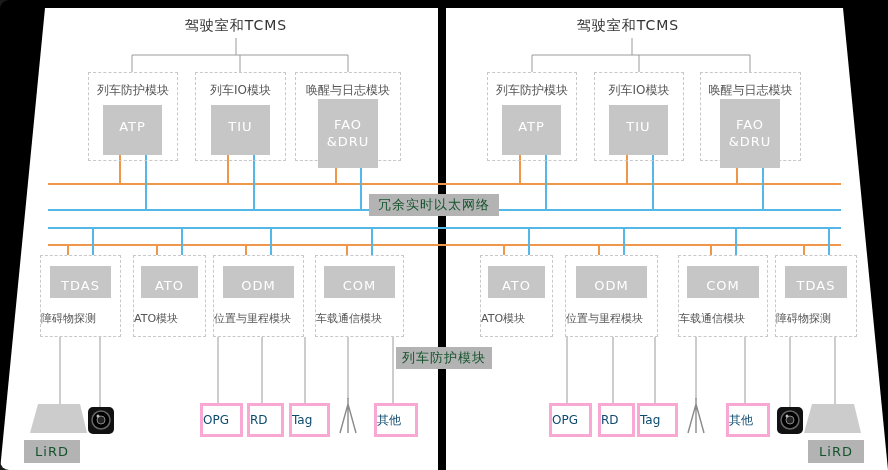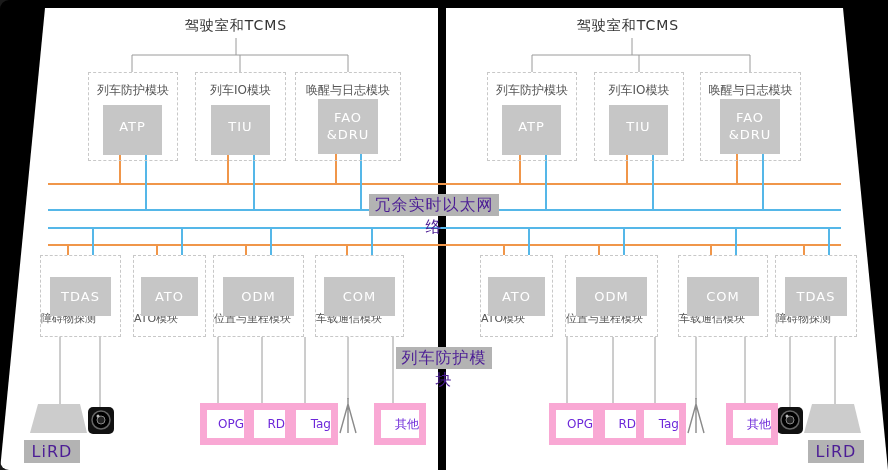--- a/index.html
+++ b/index.html
@@ -9,24 +9,24 @@
   .panel.right{clip-path:polygon(446px 8px,843px 8px,888px 470px,446px 470px);}
   #lines{position:absolute;left:0;top:0;pointer-events:none;}
   .cab-title{position:absolute;top:17px;width:150px;text-align:center;font-size:14px;color:#333;letter-spacing:1px;z-index:3;}
   .dashed{position:absolute;border:1px dashed #c8c8c8;background:transparent;z-index:2;box-sizing:border-box;}
   .dashed.top{top:72px;height:89px;}
   .dashed.bottom{top:255px;height:82px;}
   .dlabel{padding-top:9px;text-align:center;font-size:12px;color:#555;}
   .blabel{position:absolute;left:0;right:0;bottom:10px;font-size:11px;color:#555;}
   .unit{position:absolute;background:#c6c6c6;color:#fff;text-align:center;font-size:13px;letter-spacing:1px;z-index:3;}
   .unit.t{top:105px;height:50px;line-height:43px;}
-  .unit.tall{top:99px;height:55px;display:flex;align-items:center;justify-content:center;white-space:pre-line;line-height:1.3;}
-  .unit.b{top:277px;height:39px;line-height:40px;}
-  .gtag{position:absolute;background:#b3b3b3;color:#4c1d95;font-size:16px;text-align:center;z-index:4;letter-spacing:1px;}
-  .dev{position:absolute;top:403px;height:28px;line-height:28px;background:#fff;border:7px solid #f9a8d4;text-align:right;font-size:12px;color:#6d28d9;z-index:3;}
+  .unit.tall{top:99px;height:69px;display:flex;align-items:center;justify-content:center;white-space:pre-line;line-height:1.3;}
+  .unit.b{top:266px;height:32px;line-height:40px;}
+  .gtag{position:absolute;background:#b3b3b3;color:#14532d;font-size:13px;text-align:center;z-index:4;letter-spacing:1px;}
+  .dev{position:absolute;top:403px;height:28px;line-height:28px;background:#fff;border:3px solid #f9a8d4;text-align:left;font-size:12px;color:#0c4a6e;z-index:3;}
 </style>
 </head>
 <body>
 
 <div id="stage">
 
   <div class="panel left"></div>
   <div class="panel right"></div>
 
   <svg id="lines" width="888" height="470">

